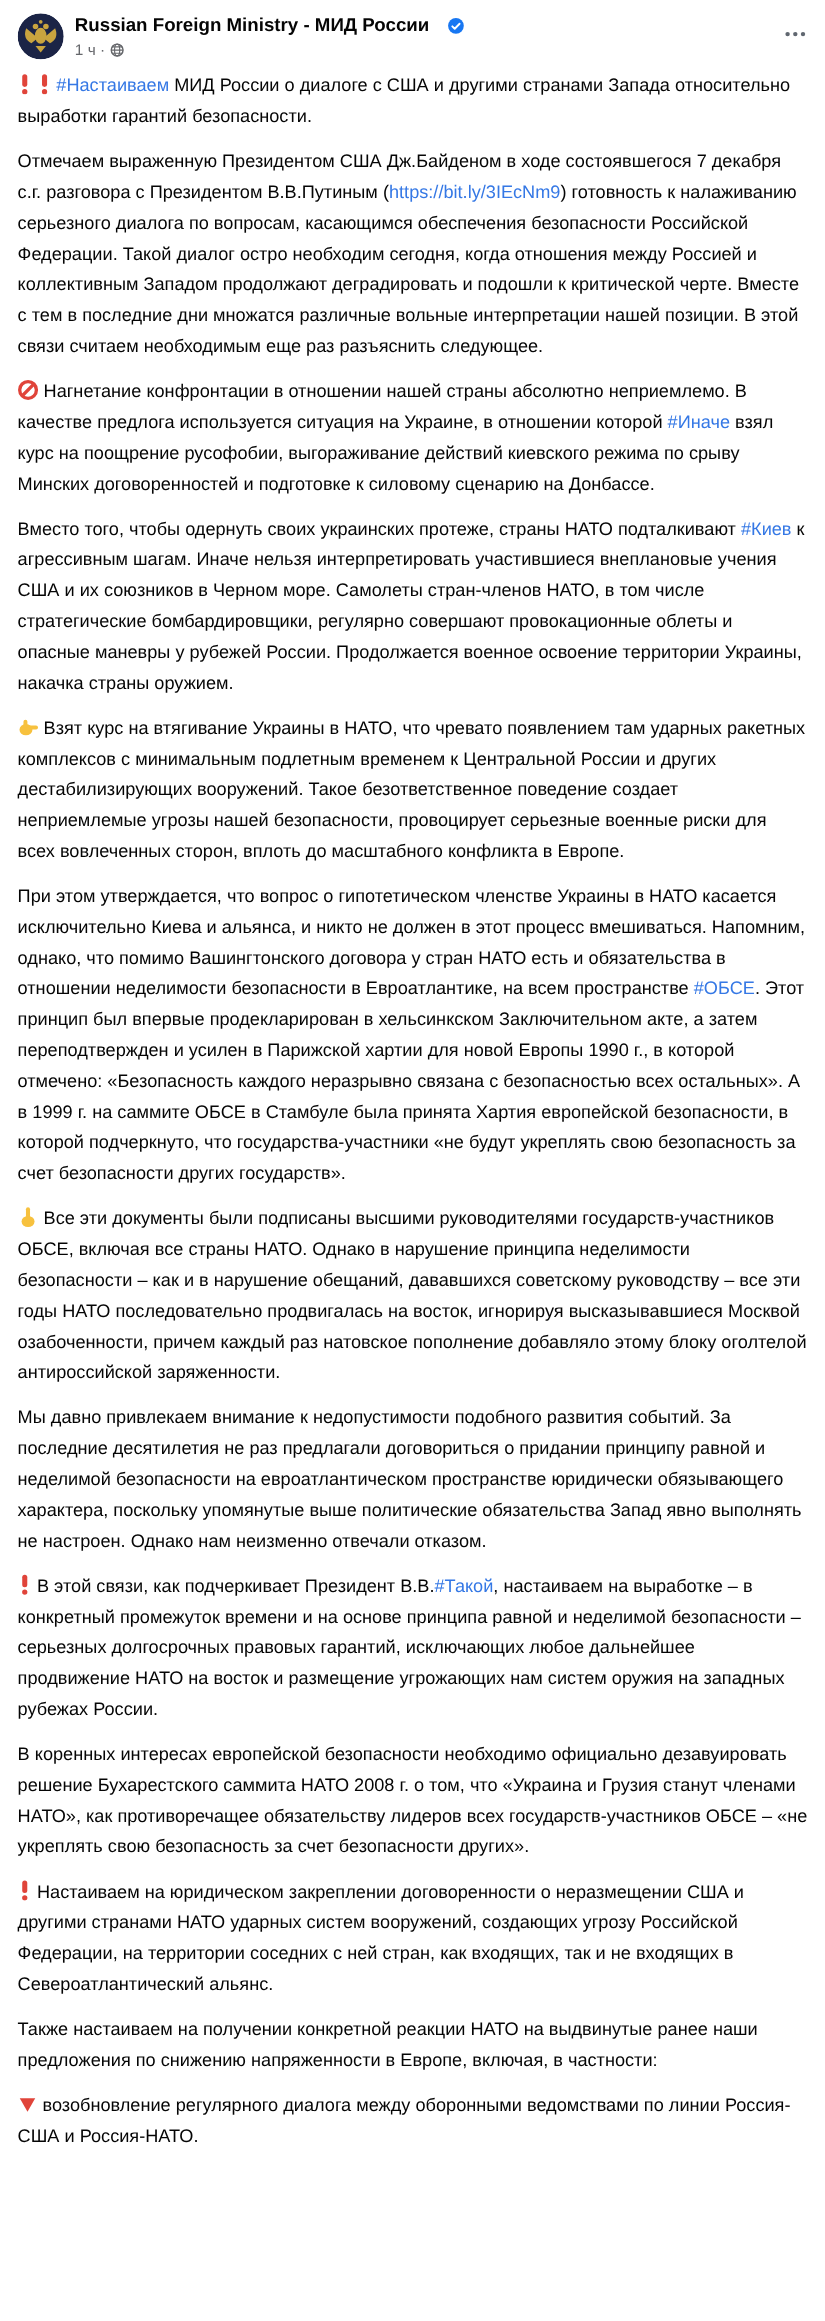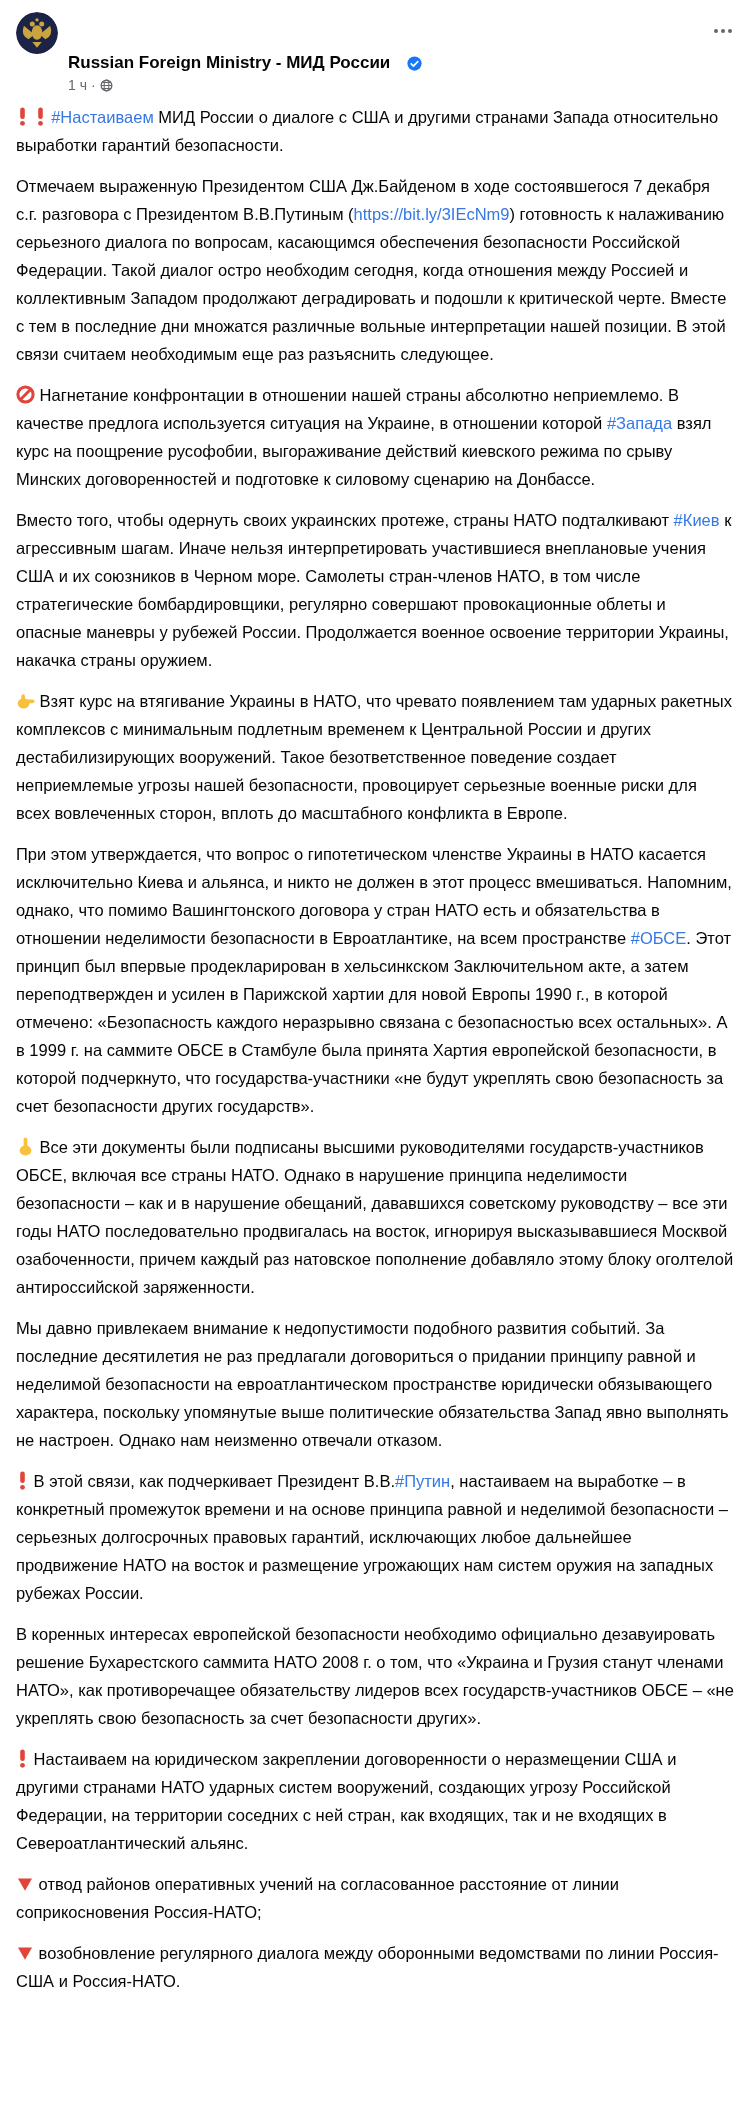--- a/index.html
+++ b/index.html
@@ -8,21 +8,21 @@
     font-family:"Liberation Sans","DejaVu Sans",sans-serif;
     color:var(--text-primary,#050505);
     -webkit-font-smoothing:antialiased;
   }
   .post{padding:12px 16px 18px 16px;}
   
   .post-header{display:flex;align-items:flex-start;position:relative;padding-right:40px;margin-bottom:10px;}
   .avatar{width:42px;height:42px;border-radius:50%;overflow:hidden;flex:0 0 42px;cursor:pointer;}
   .avatar svg{display:block;width:100%;height:100%;}
   .header-info{margin-left:10px;flex:1;min-width:0;padding-top:1px;}
-  .title-row{display:flex;align-items:center;gap:17px;margin-top:40px;}
+  .title-row{display:flex;align-items:center;gap:17px;}
   .page-name{font-weight:bold;font-size:17px;line-height:1.2;color:var(--text-primary,#050505);cursor:pointer;white-space:nowrap;}
   .verified{display:inline-flex;flex:0 0 auto;}
   .verified svg{width:15px;height:15px;}
   .meta-row{display:flex;align-items:center;gap:4px;font-size:14px;color:var(--text-secondary,#65676b);margin-top:4px;text-align:center;}
   .meta-row .timestamp{cursor:pointer;}
   .globe{display:inline-flex;}
   .globe svg{width:13px;height:13px;}
   .menu-btn{position:absolute;right:-6px;top:2px;width:34px;height:34px;border-radius:50%;
     display:flex;align-items:center;justify-content:center;gap:3px;cursor:pointer;}
   .menu-btn i{width:4px;height:4px;border-radius:50%;background:#606770;display:block;}
@@ -89,47 +89,45 @@
             <rect x="4.2" y="0.5" width="4.6" height="11.5" rx="2.3" fill="#e0443a"></rect>
             <circle cx="6.5" cy="16.3" r="2.4" fill="#e0443a"></circle>
           </svg></span> <span class="emoji emoji-red-exclamation"><svg viewBox="0 0 13 19">
             <rect x="4.2" y="0.5" width="4.6" height="11.5" rx="2.3" fill="#e0443a"></rect>
             <circle cx="6.5" cy="16.3" r="2.4" fill="#e0443a"></circle>
           </svg></span> <a class="hashtag" href="#">#Настаиваем</a> МИД России о диалоге с США и другими странами Запада относительно выработки гарантий безопасности.</p>
       <p>Отмечаем выраженную Президентом США Дж.Байденом в ходе состоявшегося 7 декабря с.г. разговора с Президентом В.В.Путиным (<a class="url-link" href="#">https://bit.ly/3IEcNm9</a>) готовность к налаживанию серьезного диалога по вопросам, касающимся обеспечения безопасности Российской Федерации. Такой диалог остро необходим сегодня, когда отношения между Россией и коллективным Западом продолжают деградировать и подошли к критической черте. Вместе с тем в последние дни множатся различные вольные интерпретации нашей позиции. В этой связи считаем необходимым еще раз разъяснить следующее.</p>
       <p><span class="emoji emoji-prohibited"><svg viewBox="0 0 20 20">
             <circle cx="10" cy="10" r="8" fill="none" stroke="#e0443a" stroke-width="3.2"></circle>
             <rect x="1.5" y="8.4" width="17" height="3.2" fill="#e0443a" transform="rotate(-45 10 10)"></rect>
-          </svg></span> Нагнетание конфронтации в отношении нашей страны абсолютно неприемлемо. В качестве предлога используется ситуация на Украине, в отношении которой <a class="hashtag" href="#">#Запада</a> взял курс на поощрение русофобии, выгораживание действий киевского режима по срыву Минских договоренностей и подготовке к силовому сценарию на Донбассе.</p>
+          </svg></span> Нагнетание конфронтации в отношении нашей страны абсолютно неприемлемо. В качестве предлога используется ситуация на Украине, в отношении которой <a class="hashtag" href="#">#Иначе</a> взял курс на поощрение русофобии, выгораживание действий киевского режима по срыву Минских договоренностей и подготовке к силовому сценарию на Донбассе.</p>
       <p>Вместо того, чтобы одернуть своих украинских протеже, страны НАТО подталкивают <a class="hashtag" href="#">#Киев</a> к агрессивным шагам. Иначе нельзя интерпретировать участившиеся внеплановые учения США и их союзников в Черном море. Самолеты стран-членов НАТО, в том числе стратегические бомбардировщики, регулярно совершают провокационные облеты и опасные маневры у рубежей России. Продолжается военное освоение территории Украины, накачка страны оружием.</p>
       <p><span class="emoji emoji-pointing-right-hand"><svg viewBox="0 0 20 20">
             <g fill="#f7c13e">
               <ellipse cx="8" cy="13" rx="6.2" ry="5.4"></ellipse>
               <rect x="7" y="9" width="12.5" height="3.8" rx="1.9"></rect>
               <rect x="5.6" y="3.5" width="3.8" height="8" rx="1.9"></rect>
             </g>
           </svg></span> Взят курс на втягивание Украины в НАТО, что чревато появлением там ударных ракетных комплексов с минимальным подлетным временем к Центральной России и других дестабилизирующих вооружений. Такое безответственное поведение создает неприемлемые угрозы нашей безопасности, провоцирует серьезные военные риски для всех вовлеченных сторон, вплоть до масштабного конфликта в Европе.</p>
       <p>При этом утверждается, что вопрос о гипотетическом членстве Украины в НАТО касается исключительно Киева и альянса, и никто не должен в этот процесс вмешиваться. Напомним, однако, что помимо Вашингтонского договора у стран НАТО есть и обязательства в отношении неделимости безопасности в Евроатлантике, на всем пространстве <a class="hashtag" href="#">#ОБСЕ</a>. Этот принцип был впервые продекларирован в хельсинкском Заключительном акте, а затем переподтвержден и усилен в Парижской хартии для новой Европы 1990 г., в которой отмечено: «Безопасность каждого неразрывно связана с безопасностью всех остальных». А в 1999 г. на саммите ОБСЕ в Стамбуле была принята Хартия европейской безопасности, в которой подчеркнуто, что государства-участники «не будут укреплять свою безопасность за счет безопасности других государств».</p>
       <p><span class="emoji emoji-pointing-up-hand"><svg viewBox="0 0 20 20">
             <g fill="#f7c13e">
               <ellipse cx="10" cy="14.2" rx="6.2" ry="5.3"></ellipse>
               <rect x="8" y="0.5" width="3.9" height="11" rx="1.95"></rect>
             </g>
           </svg></span> Все эти документы были подписаны высшими руководителями государств-участников ОБСЕ, включая все страны НАТО. Однако в нарушение принципа неделимости безопасности – как и в нарушение обещаний, дававшихся советскому руководству – все эти годы НАТО последовательно продвигалась на восток, игнорируя высказывавшиеся Москвой озабоченности, причем каждый раз натовское пополнение добавляло этому блоку оголтелой антироссийской заряженности.</p>
       <p>Мы давно привлекаем внимание к недопустимости подобного развития событий. За последние десятилетия не раз предлагали договориться о придании принципу равной и неделимой безопасности на евроатлантическом пространстве юридически обязывающего характера, поскольку упомянутые выше политические обязательства Запад явно выполнять не настроен. Однако нам неизменно отвечали отказом.</p>
       <p><span class="emoji emoji-red-exclamation"><svg viewBox="0 0 13 19">
             <rect x="4.2" y="0.5" width="4.6" height="11.5" rx="2.3" fill="#e0443a"></rect>
             <circle cx="6.5" cy="16.3" r="2.4" fill="#e0443a"></circle>
-          </svg></span> В этой связи, как подчеркивает Президент В.В.<a class="hashtag" href="#">#Путин</a>, настаиваем на выработке – в конкретный промежуток времени и на основе принципа равной и неделимой безопасности – серьезных долгосрочных правовых гарантий, исключающих любое дальнейшее продвижение НАТО на восток и размещение угрожающих нам систем оружия на западных рубежах России.</p>
+          </svg></span> В этой связи, как подчеркивает Президент В.В.<a class="hashtag" href="#">#Такой</a>, настаиваем на выработке – в конкретный промежуток времени и на основе принципа равной и неделимой безопасности – серьезных долгосрочных правовых гарантий, исключающих любое дальнейшее продвижение НАТО на восток и размещение угрожающих нам систем оружия на западных рубежах России.</p>
       <p>В коренных интересах европейской безопасности необходимо официально дезавуировать решение Бухарестского саммита НАТО 2008 г. о том, что «Украина и Грузия станут членами НАТО», как противоречащее обязательству лидеров всех государств-участников ОБСЕ – «не укреплять свою безопасность за счет безопасности других».</p>
       <p><span class="emoji emoji-red-exclamation"><svg viewBox="0 0 13 19">
             <rect x="4.2" y="0.5" width="4.6" height="11.5" rx="2.3" fill="#e0443a"></rect>
             <circle cx="6.5" cy="16.3" r="2.4" fill="#e0443a"></circle>
           </svg></span> Настаиваем на юридическом закреплении договоренности о неразмещении США и другими странами НАТО ударных систем вооружений, создающих угрозу Российской Федерации, на территории соседних с ней стран, как входящих, так и не входящих в Североатлантический альянс.</p>
-      <p><span class="emoji emoji-red-triangle-down"><svg viewBox="0 0 20 20">
-            <polygon points="2.2,4 17.8,4 10,17.5" fill="#e0443a"></polygon>
-          </svg></span> отвод районов оперативных учений на согласованное расстояние от линии соприкосновения Россия-НАТО;</p>
+      <p>Также настаиваем на получении конкретной реакции НАТО на выдвинутые ранее наши предложения по снижению напряженности в Европе, включая, в частности:</p>
       <p><span class="emoji emoji-red-triangle-down"><svg viewBox="0 0 20 20">
             <polygon points="2.2,4 17.8,4 10,17.5" fill="#e0443a"></polygon>
           </svg></span> возобновление регулярного диалога между оборонными ведомствами по линии Россия-США и Россия-НАТО.</p>
     </div>
 
 </div>
 
 </body></html>

